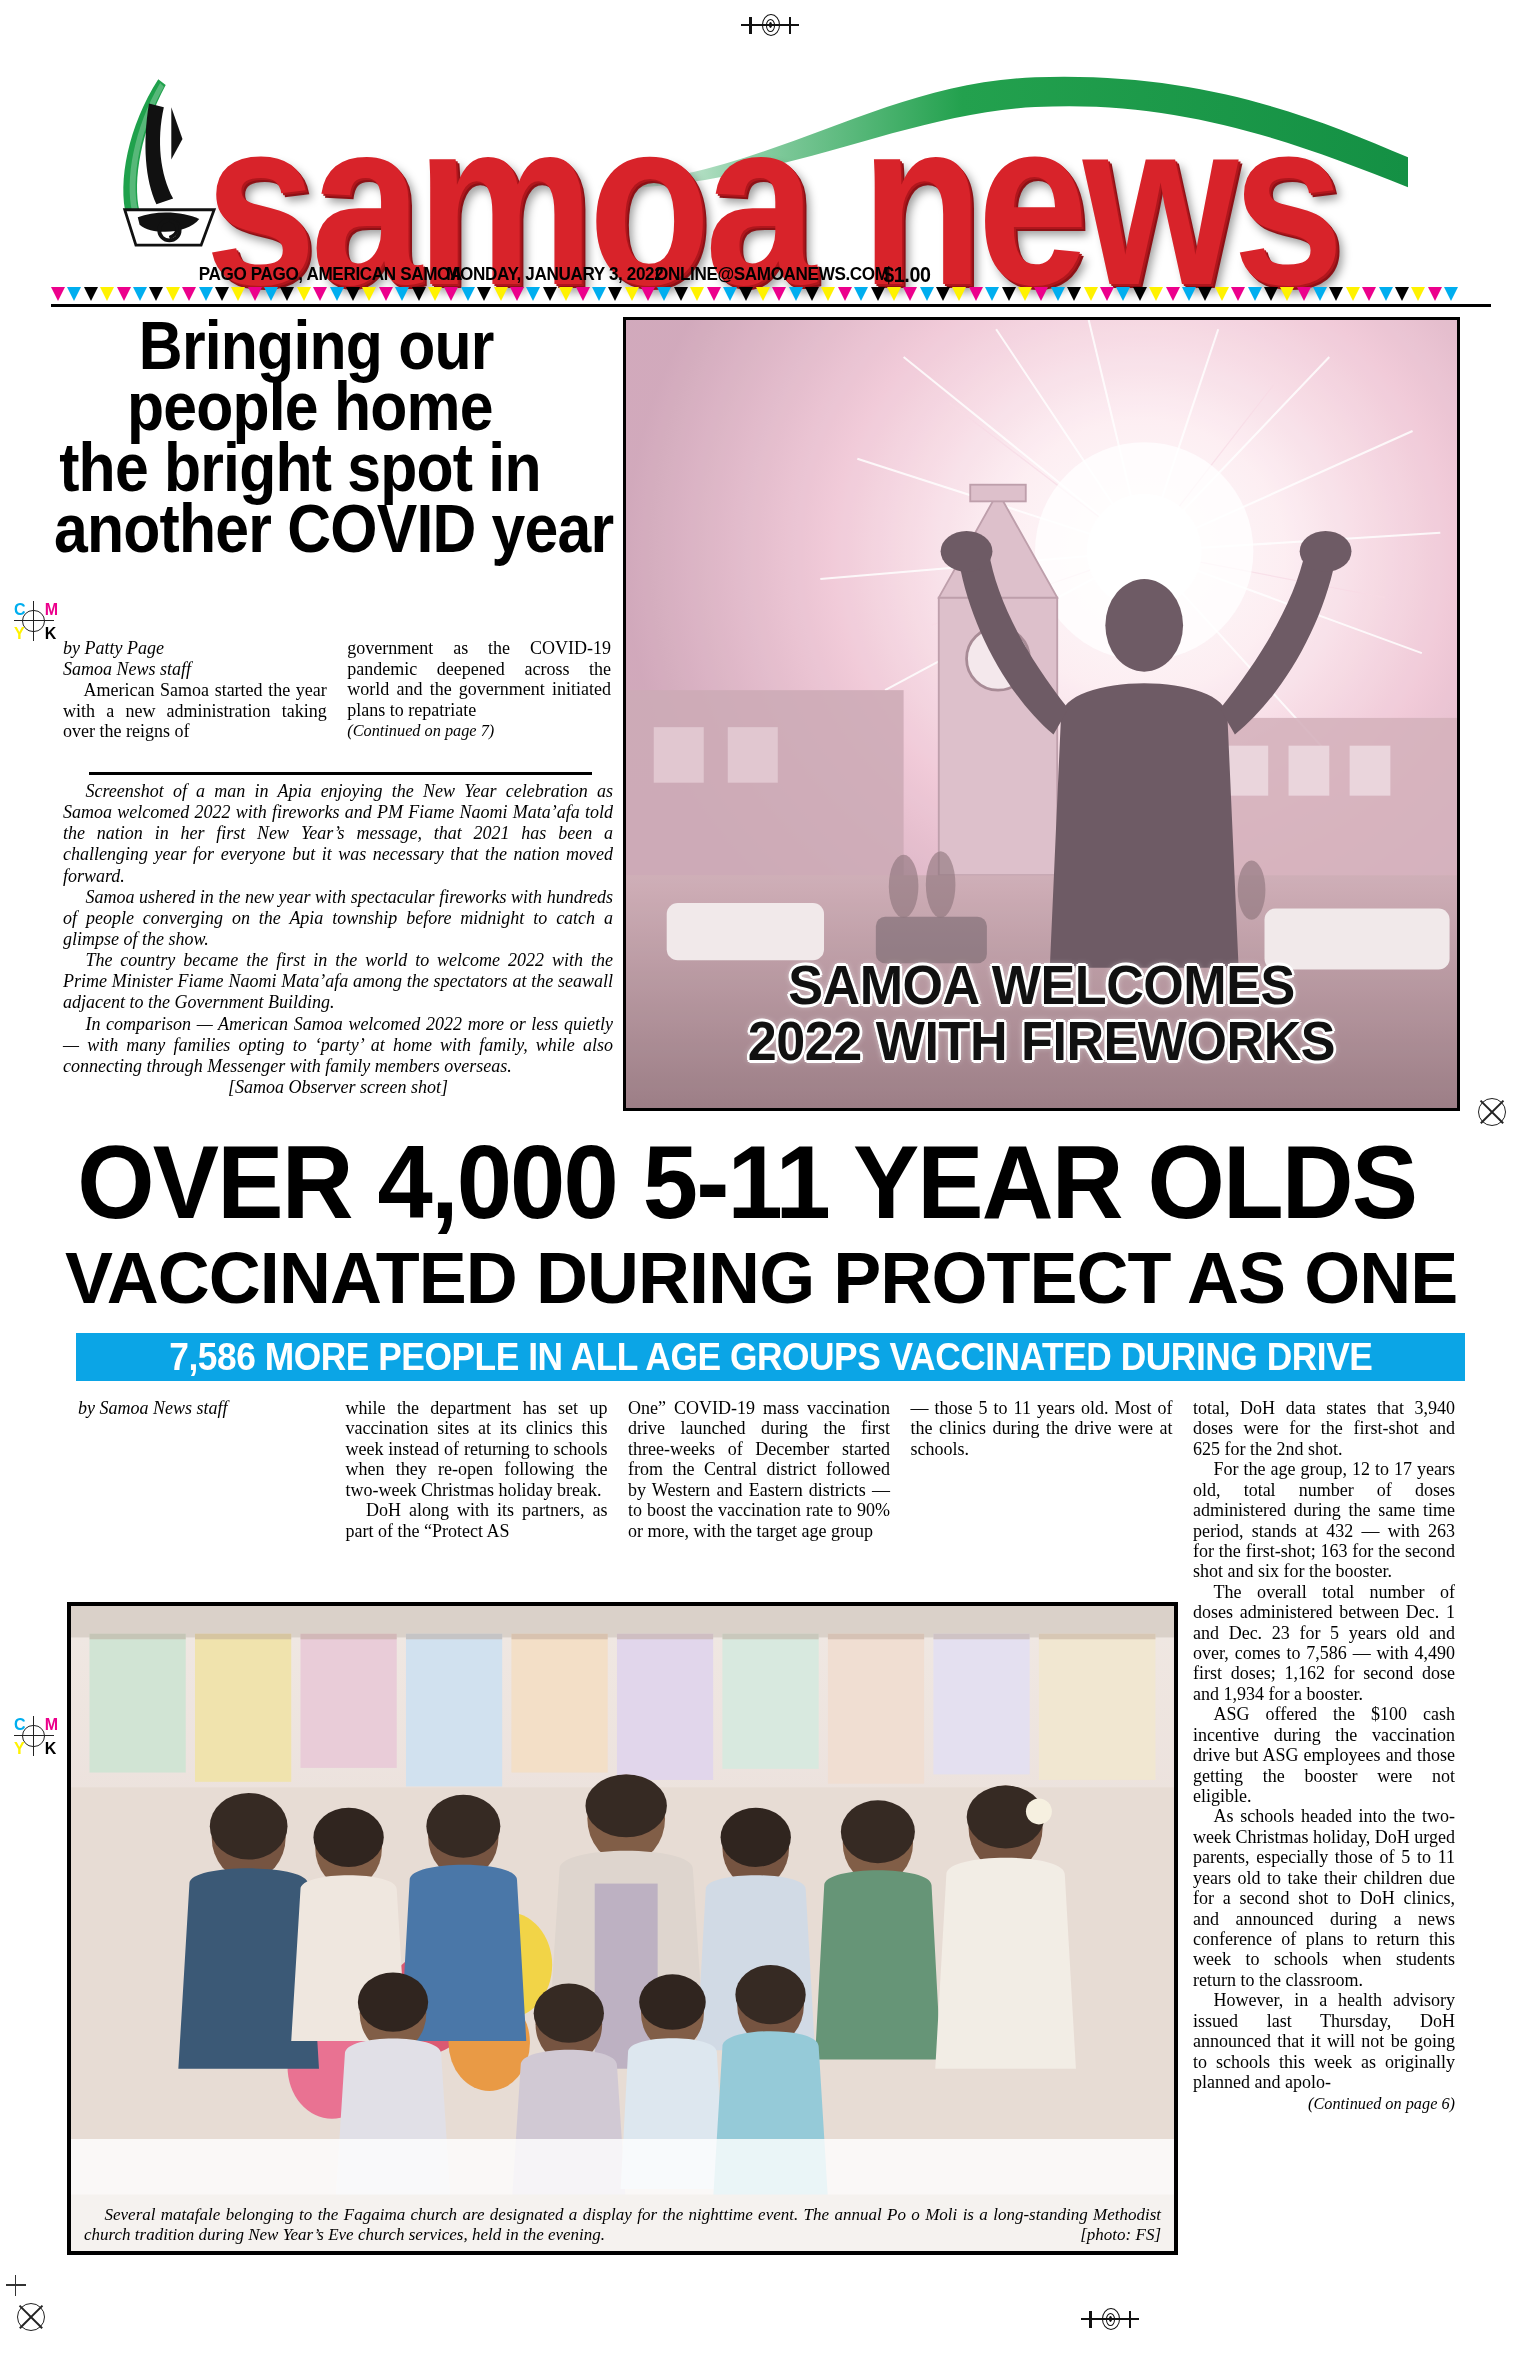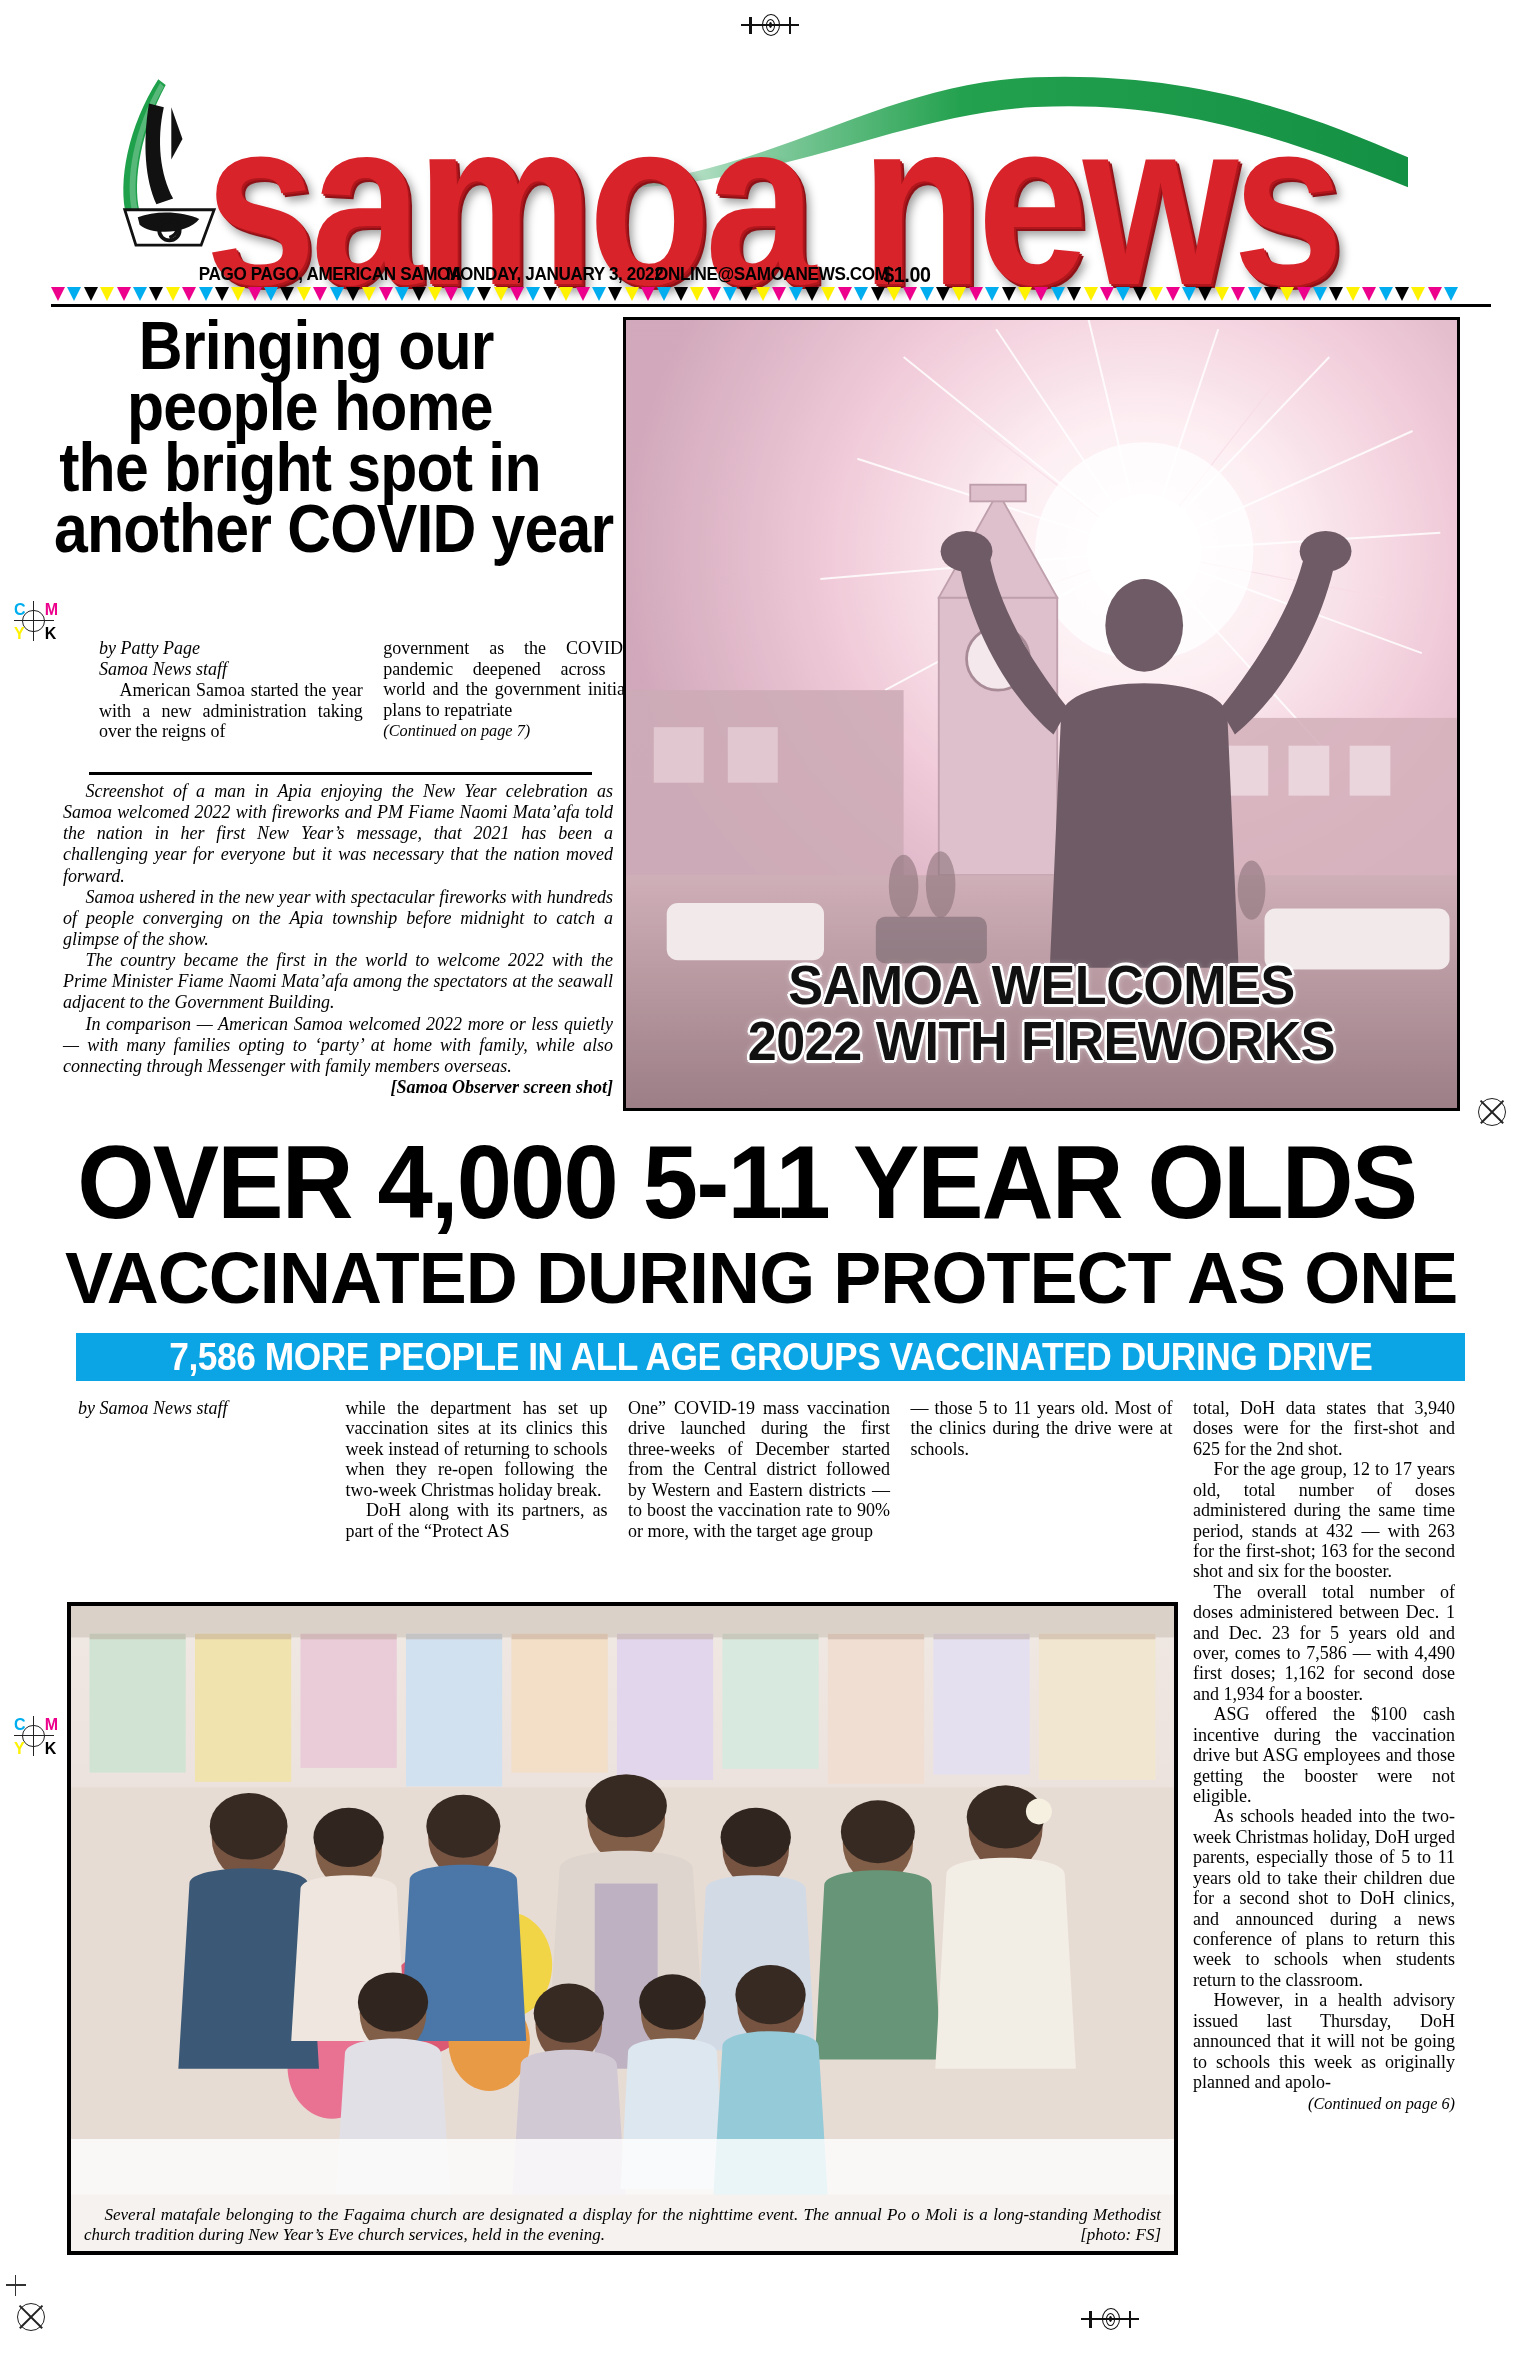--- a/index.html
+++ b/index.html
@@ -90,36 +90,36 @@
     transform: scaleX(0.88); transform-origin: left top;
     letter-spacing: -0.9px;
   }
   .hl1 div { white-space:nowrap; }
   .hl1 .l1 { padding-left: 37px; }
   .hl1 .l2 { padding-left: 22.4px; }
   .hl1 .l3 { padding-left: 0px; }
   .hl1 .l4 { padding-left: 0px; }
 
   
-  .lead { position:absolute; left:63px; top:638px; width:548px;margin-left:36px; }
+  .lead { position:absolute; left:63px; top:638px; width:548px; }
   .lead .cols { display:flex; gap: 20.5px; }
   .lead .col { width: 264px; font-size:18px; line-height:1.14; text-align:justify; }
   .lead .byl { font-style: italic; font-size:18px; line-height:1.17; }
   .lead p { text-indent: 20.5px; }
   .cont-note { font-style: italic; text-align:left; font-size:16.3px; margin-top:1.9px; }
 
   .lead-rule { position:absolute; left:89px; top:772px; width:503px; height:2.8px; background:#000; }
 
   
   .capblock {
     position:absolute; left:63px; top:781px; width:550px;
     font-style: italic; font-size:18px; line-height:1.175; text-align:justify;
   }
   .capblock p { text-indent: 22.4px; margin-bottom: 0px; }
-  .capblock .credit { text-align:right; text-indent:0;font-weight:bold; }
+  .capblock .credit { text-align:center; text-indent:0; }
 
   
   .photo1 { position:absolute; left:623px; top:317px; width:837px; height:794px; border:3.7px solid #000; overflow:hidden; background:#c9a9b4; }
   .photo1 .art { position:absolute; inset:0; }
   .photo1 .overlay-text {
     position:absolute; left:0; bottom:39px; width:100%;
     font-family:"Liberation Sans", sans-serif; font-weight:bold;
     font-size:56px; line-height:1.0; color:#111; text-align:center;
     transform: scaleX(0.93); transform-origin: center top;
     letter-spacing:-0.5px;

